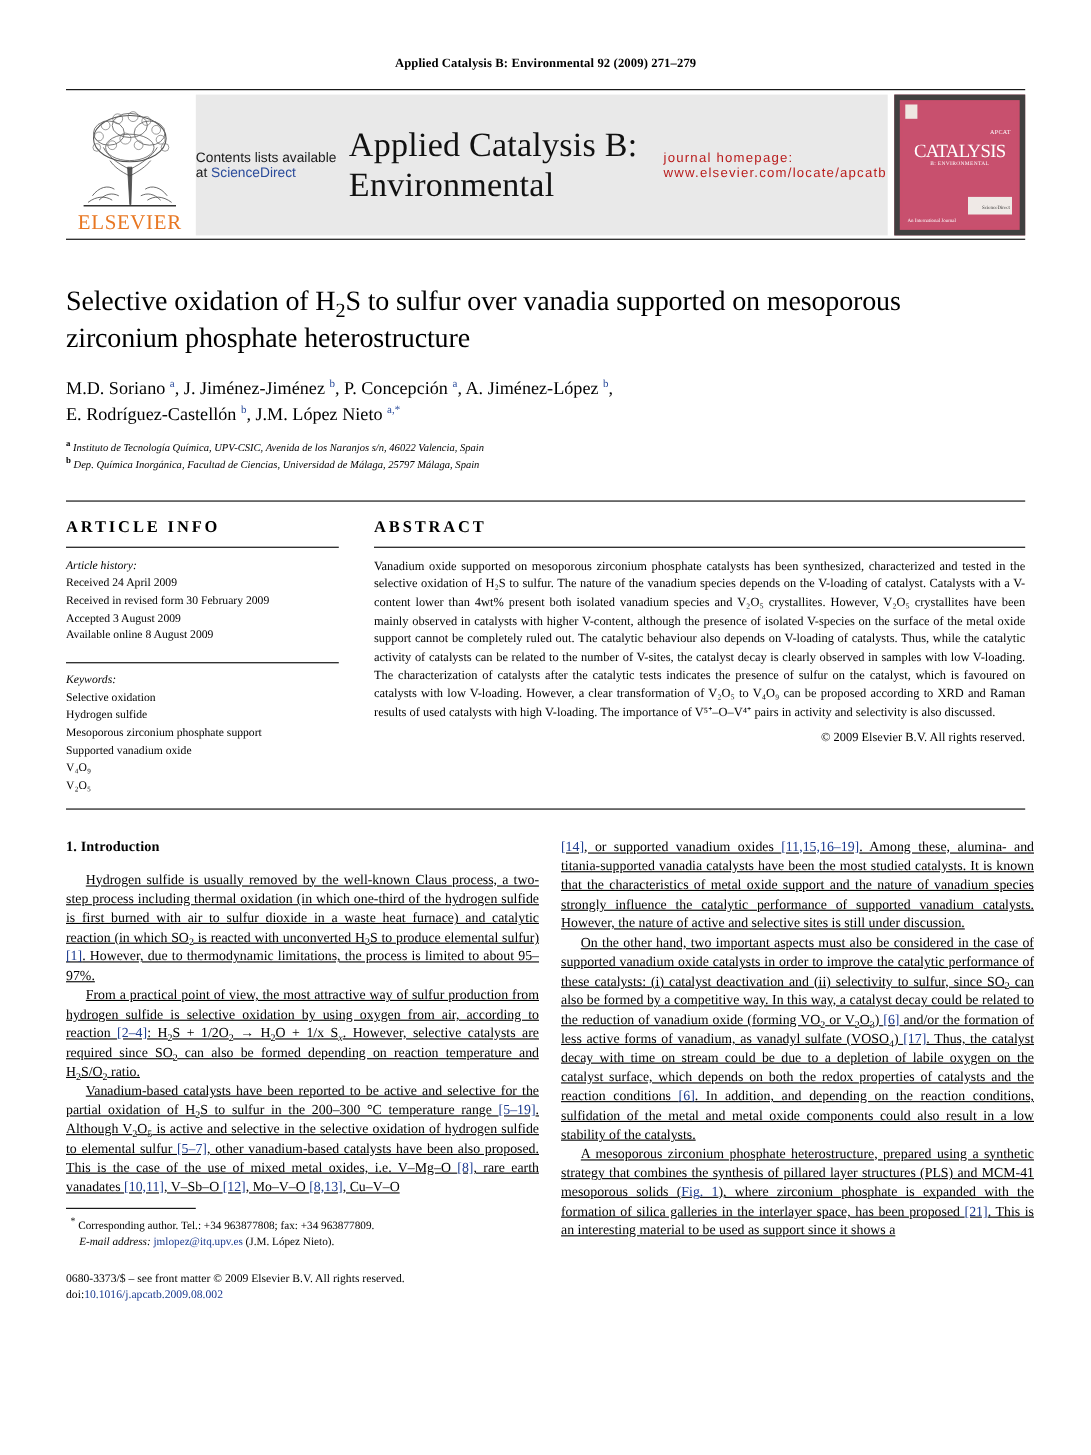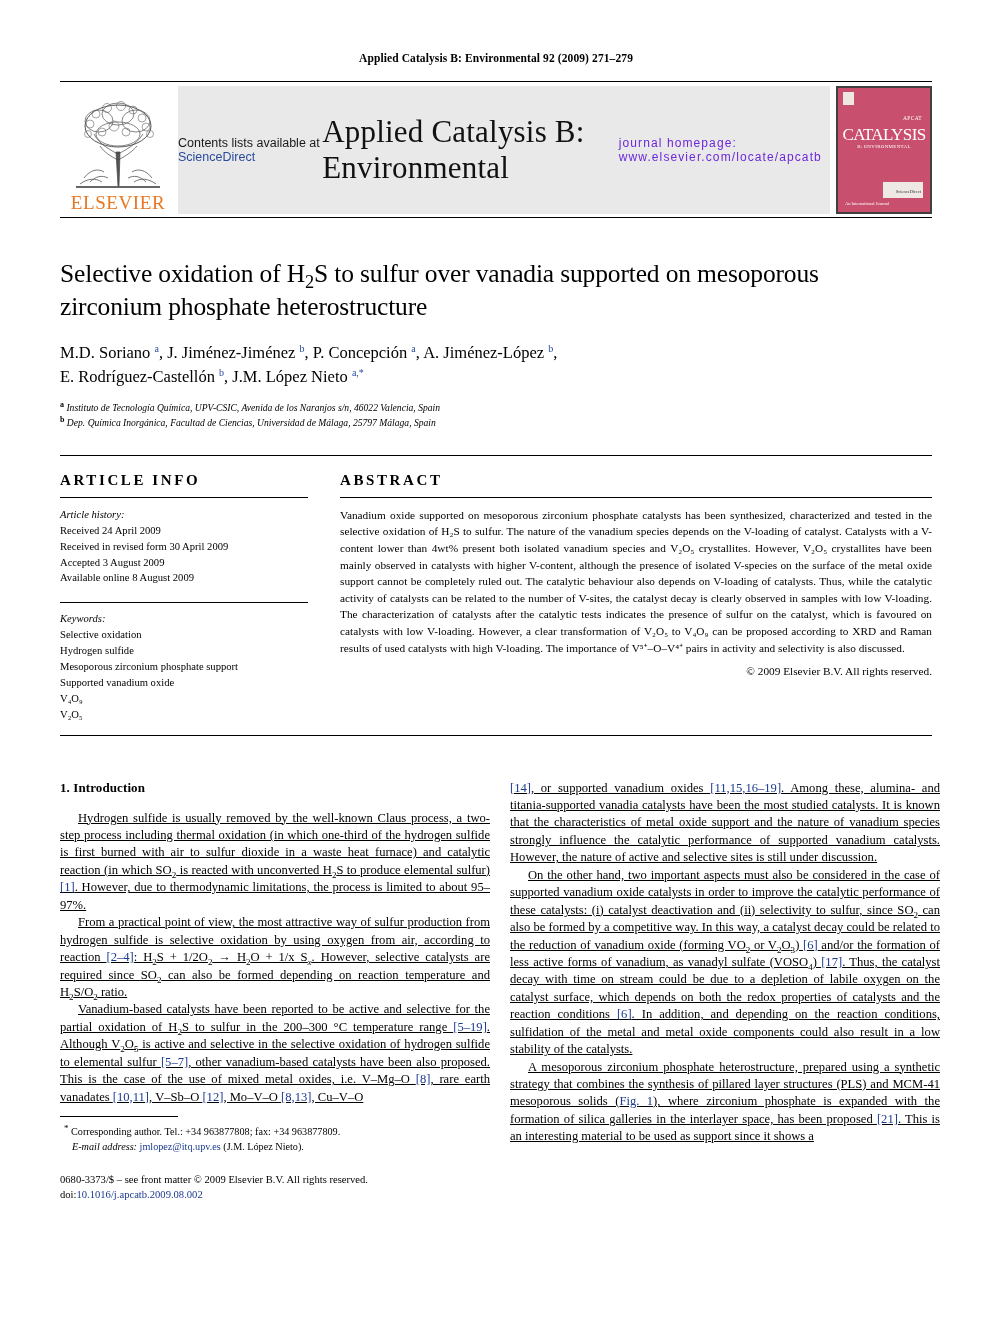--- a/index.html
+++ b/index.html
@@ -84,30 +84,31 @@
   .journal-title {
     font-family: "Liberation Serif", serif;
     font-size: 31px;
     color: #111;
     letter-spacing: .2px;
   }
   .homepage-line {
     font-family: "Liberation Sans", sans-serif;
     font-size: 12px;
     letter-spacing: 1.1px;
-    color: #6d28d9;
+    color: #b91c1c;
   }
   .cover-thumb {
     width: 92px;
     flex: 0 0 92px;
     margin-left: 6px;
-    border: 2px solid #404040;
+    border: 5px solid #404040;
     background: #c94f6d;
     position: relative;
     overflow: hidden;
+    padding-left: 17px;
   }
   .cover-inner {
     position:absolute; inset:3px;
     background:#c8506e;
   }
   .cover-topbar {
     position:absolute; left:5px; top:4px;
     width:11px; height:13px; background:#efe7e2;
   }
   .cover-word {
@@ -211,21 +212,21 @@
     font-weight: 500;
   }
   .rule-bottom-abs { border-bottom: 1.2px solid #000; margin-top: 12px; }
 
   
   .body-cols {
     display: flex;
     margin-top: 26px;
     height: 470px;
   }
-  .bcol { width: 430px; flex: 0 0 430px; margin-top: 18px; }
+  .bcol { width: 430px; flex: 0 0 430px; }
   .bcol.right { margin-left: 20px; }
   .h-sec {
     font-size: 13px;
     font-weight: bold;
     margin-bottom: 14px;
     letter-spacing: .1px;
   }
   p.body {
     font-size: 12.6px;
     line-height: 1.385;
@@ -351,21 +352,21 @@
   <div class="rule-mid"></div>
 
   <div class="infoabs">
 
     <div class="col-info">
       <div class="secthead">ARTICLE INFO</div>
       <div class="hr-thin"></div>
       <div class="hist">
         <div class="lbl">Article history:</div>
         <div>Received 24 April 2009</div>
-        <div>Received in revised form 30 April 2009</div>
+        <div>Received in revised form 30 February 2009</div>
         <div>Accepted 3 August 2009</div>
         <div>Available online 8 August 2009</div>
       </div>
       <div class="hr-thin" style="margin-top:16px"></div>
       <div class="kw">
         <div class="lbl">Keywords:</div>
         <div>Selective oxidation</div>
         <div>Hydrogen sulfide</div>
         <div>Mesoporous zirconium phosphate support</div>
         <div>Supported vanadium oxide</div>

